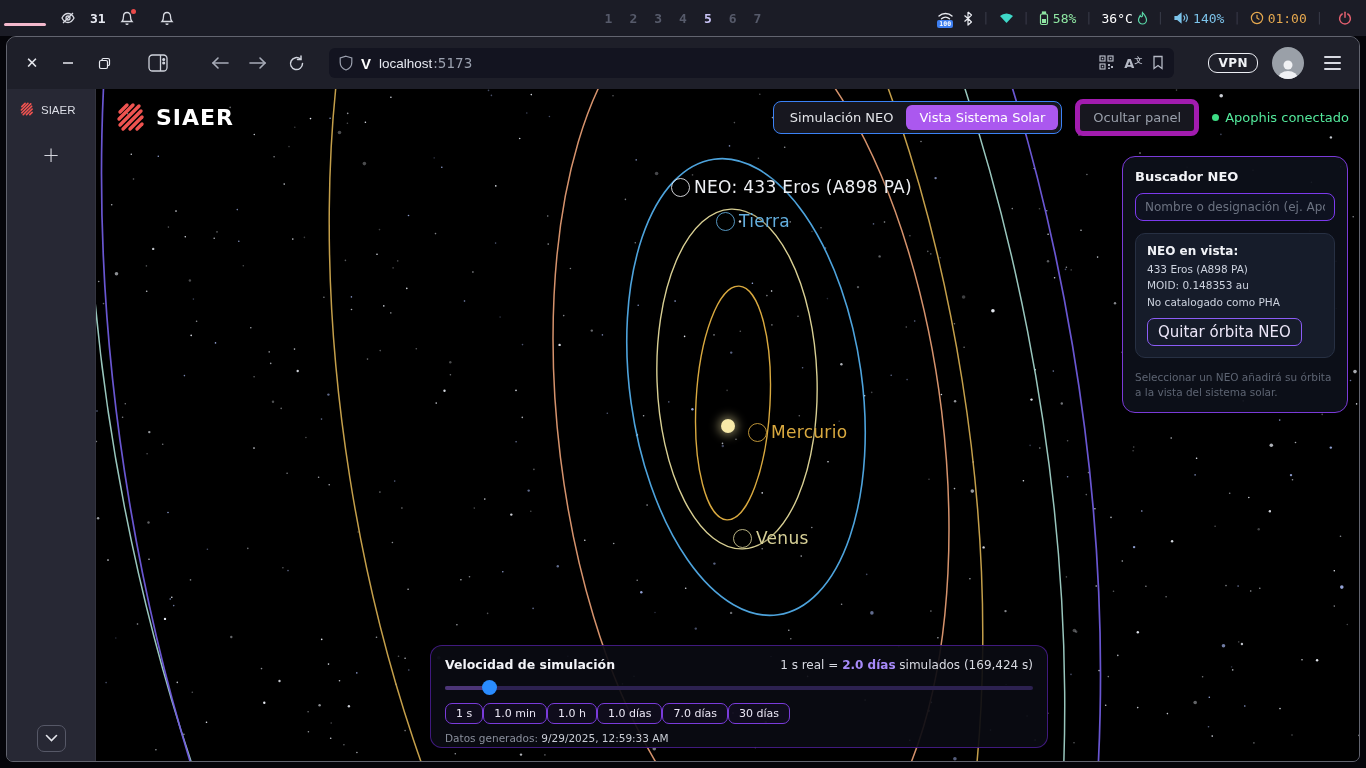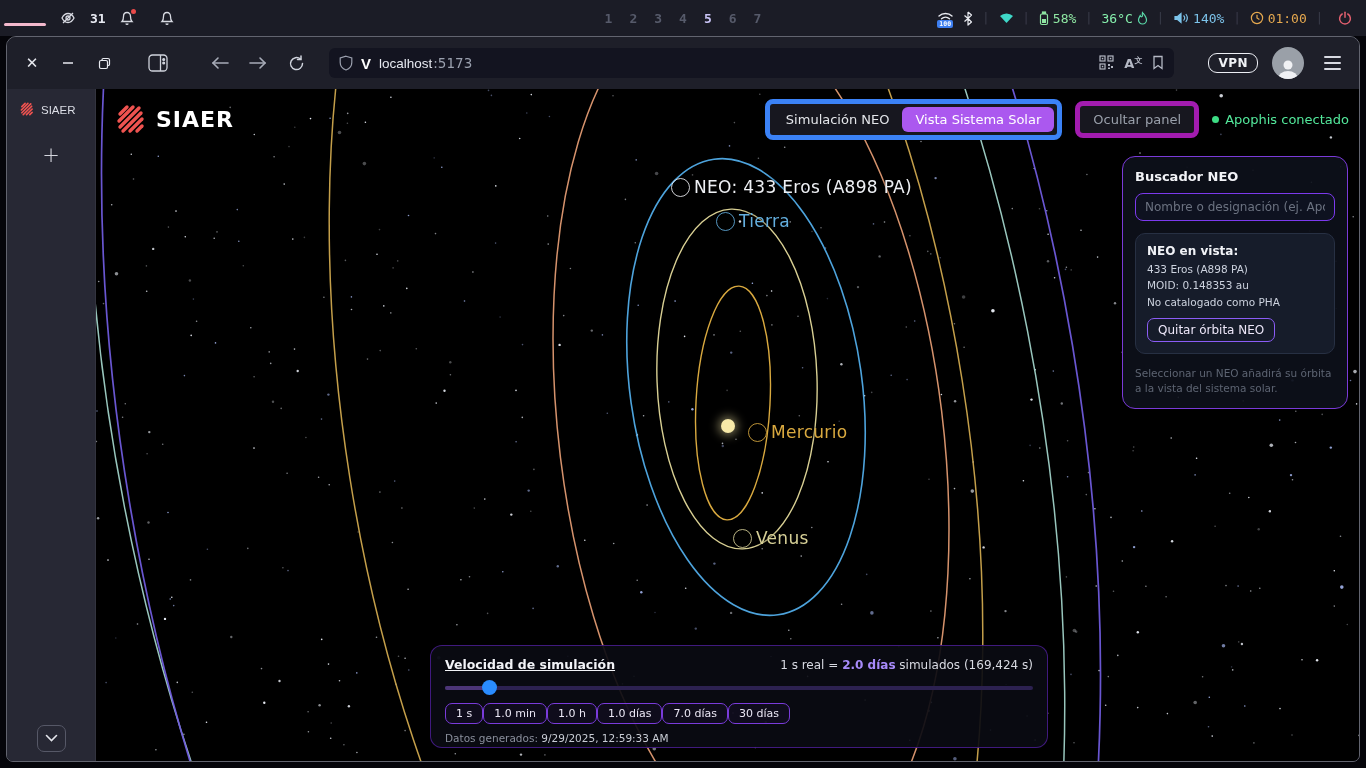--- a/index.html
+++ b/index.html
@@ -17,21 +17,21 @@
   .unread { color:#e8eaf2; font-weight:bold; }
   .bell-wrap { position:relative; display:inline-flex; }
   .bell-dot { position:absolute; right:-2px; top:-2px; width:5px; height:5px; border-radius:50%; background:#e84a4a; }
   .workspaces { position:absolute; left:0; right:0; top:0; height:36px; display:flex;
                 align-items:center; justify-content:center; gap:17px; pointer-events:none; }
   .ws { color:#565a6a; font-weight:bold; pointer-events:auto; }
   .ws.active { color:#c9c4f5; }
   .sys-right { margin-left:auto; display:flex; align-items:center; gap:9px; padding-right:14px; }
   .sep { color:#3a3c4a; font-size:12px; }
   .tray-grp { display:flex; align-items:center; gap:4px; }
-  .c-net { color:#3fd8c8; } .c-bat { color:#8ee6a2; } .c-tmp { color:#86efac; }
+  .c-net { color:#3fd8c8; } .c-bat { color:#8ee6a2; } .c-tmp { color:#ffffff; }
   .c-vol { color:#7cc3ea; } .c-clk { color:#e6a94f; } .c-pwr { color:#e15f6e; }
   .wifi-badged { position:relative; }
   .wifi-badge { position:absolute; left:0px; bottom:-3px; background:#3d7ef0; color:#fff;
                 font-size:6.5px; line-height:1; padding:1px 2px; border-radius:2px; font-weight:bold; }
 
   
   .bwindow { position:absolute; left:6px; top:36px; width:1354px; height:726px;
              border:1px solid #62646f; border-radius:10px 10px 7px 7px;
              background:#1e1f29; overflow:hidden; }
   .toolbar { height:52px; display:flex; align-items:center; padding:0 12px; gap:8px;
@@ -75,21 +75,21 @@
           opacity:.85; flex:none; }
   .olabel { font-size:17px; letter-spacing:.3px; }
   .lbl-neo { color:#eef0f4; } .lbl-tierra { color:#63aede; }
   .lbl-mercurio { color:#d9a93f; } .lbl-venus { color:#d6cf96; }
 
   .app-header { position:absolute; left:18px; top:10px; right:10px; display:flex;
                 justify-content:space-between; align-items:center; z-index:5; }
   .brand-grp { display:flex; align-items:center; gap:10px; }
   .brand { color:#fff; font-size:22px; font-weight:bold; letter-spacing:1px; }
   .hdr-right { display:flex; align-items:center; gap:13px; }
-  .segctl { display:flex; align-items:center; background:#17171f; border:5px solid #3b82f6;
+  .segctl { display:flex; align-items:center; background:#17171f; border:1px solid #3b82f6;
             border-radius:8px; padding:3px; }
   .segbtn { font-size:13px; color:#e4e6ea; padding:5px 13px; border-radius:6px; background:transparent;
             border:none; font-family:inherit; }
   .segbtn.active { background:#ab58ef; color:#fff; }
   .ghostbtn { font-size:13px; color:#9aa0ab; padding:6px 13px; border-radius:8px;
               background:#17171f; border:5px solid #a21caf; font-family:inherit; }
   .backend { display:flex; align-items:center; gap:6px; color:#53e89b; font-size:13px; }
   .backend i { width:7px; height:7px; border-radius:50%; background:#3ddc84; }
 
   
@@ -99,29 +99,29 @@
   .sp-title { color:#f2f3f7; font-size:13px; font-weight:bold; }
   .neo-input { margin-top:9px; width:100%; height:28px; background:#0e1220;
                border:1px solid #7c3aed; border-radius:8px; color:#e6e8f0; font-size:12px;
                padding:0 9px; font-family:inherit; }
   .neo-input::placeholder { color:#6b7280; }
   .neo-card { margin-top:12px; background:#161c2a; border:1px solid #273043; border-radius:10px;
               padding:10px 11px 11px; }
   .card-title { color:#f0f2f6; font-size:12px; font-weight:bold; }
   .card-line { color:#ccd2de; font-size:10.5px; margin-top:4.5px; }
   .remove-btn { margin-top:10px; background:transparent; border:1px solid #8b5cf6; border-radius:7px;
-                color:#ece6f8; font-size:12px; padding:4px 10px; font-family:inherit; }
+                color:#ece6f8; font-size:15px; padding:4px 10px; font-family:inherit; }
   .panel-hint { margin-top:12px; color:#5d6472; font-size:10.5px; line-height:1.45; }
 
   
   .speed-panel { position:absolute; left:334px; top:556px; width:618px; height:103px; z-index:6;
                  background:rgba(10,11,18,.92); border:1px solid rgba(109,40,217,.55);
                  border-radius:12px; padding:11px 14px; }
   .spd-head { display:flex; justify-content:space-between; align-items:baseline; }
-  .spd-title { color:#f2f3f7; font-size:12.5px; font-weight:bold;text-decoration:underline; }
+  .spd-title { color:#f2f3f7; font-size:12.5px; font-weight:bold; }
   .spd-rate { color:#d8dae2; font-size:12px; }
   .spd-rate b { color:#a78bfa; }
   .slider { position:relative; height:15px; margin-top:8px; }
   .track { position:absolute; left:0; right:0; top:6px; height:4px; border-radius:2px; background:#2c2150; }
   .trackfill { position:absolute; left:0; top:6px; height:4px; border-radius:2px; background:#4c3577; }
   .thumb { position:absolute; top:0; width:15px; height:15px; border-radius:50%; background:#2a8cff;
            transform:translateX(-7px); }
   .presets { display:flex; margin-top:8px; }
   .preset { background:rgba(26,16,44,.4); border:1px solid #7a3bdb; border-radius:7px;
             color:#eae6f4; font-size:11px; padding:3px 10px; font-family:inherit; }

